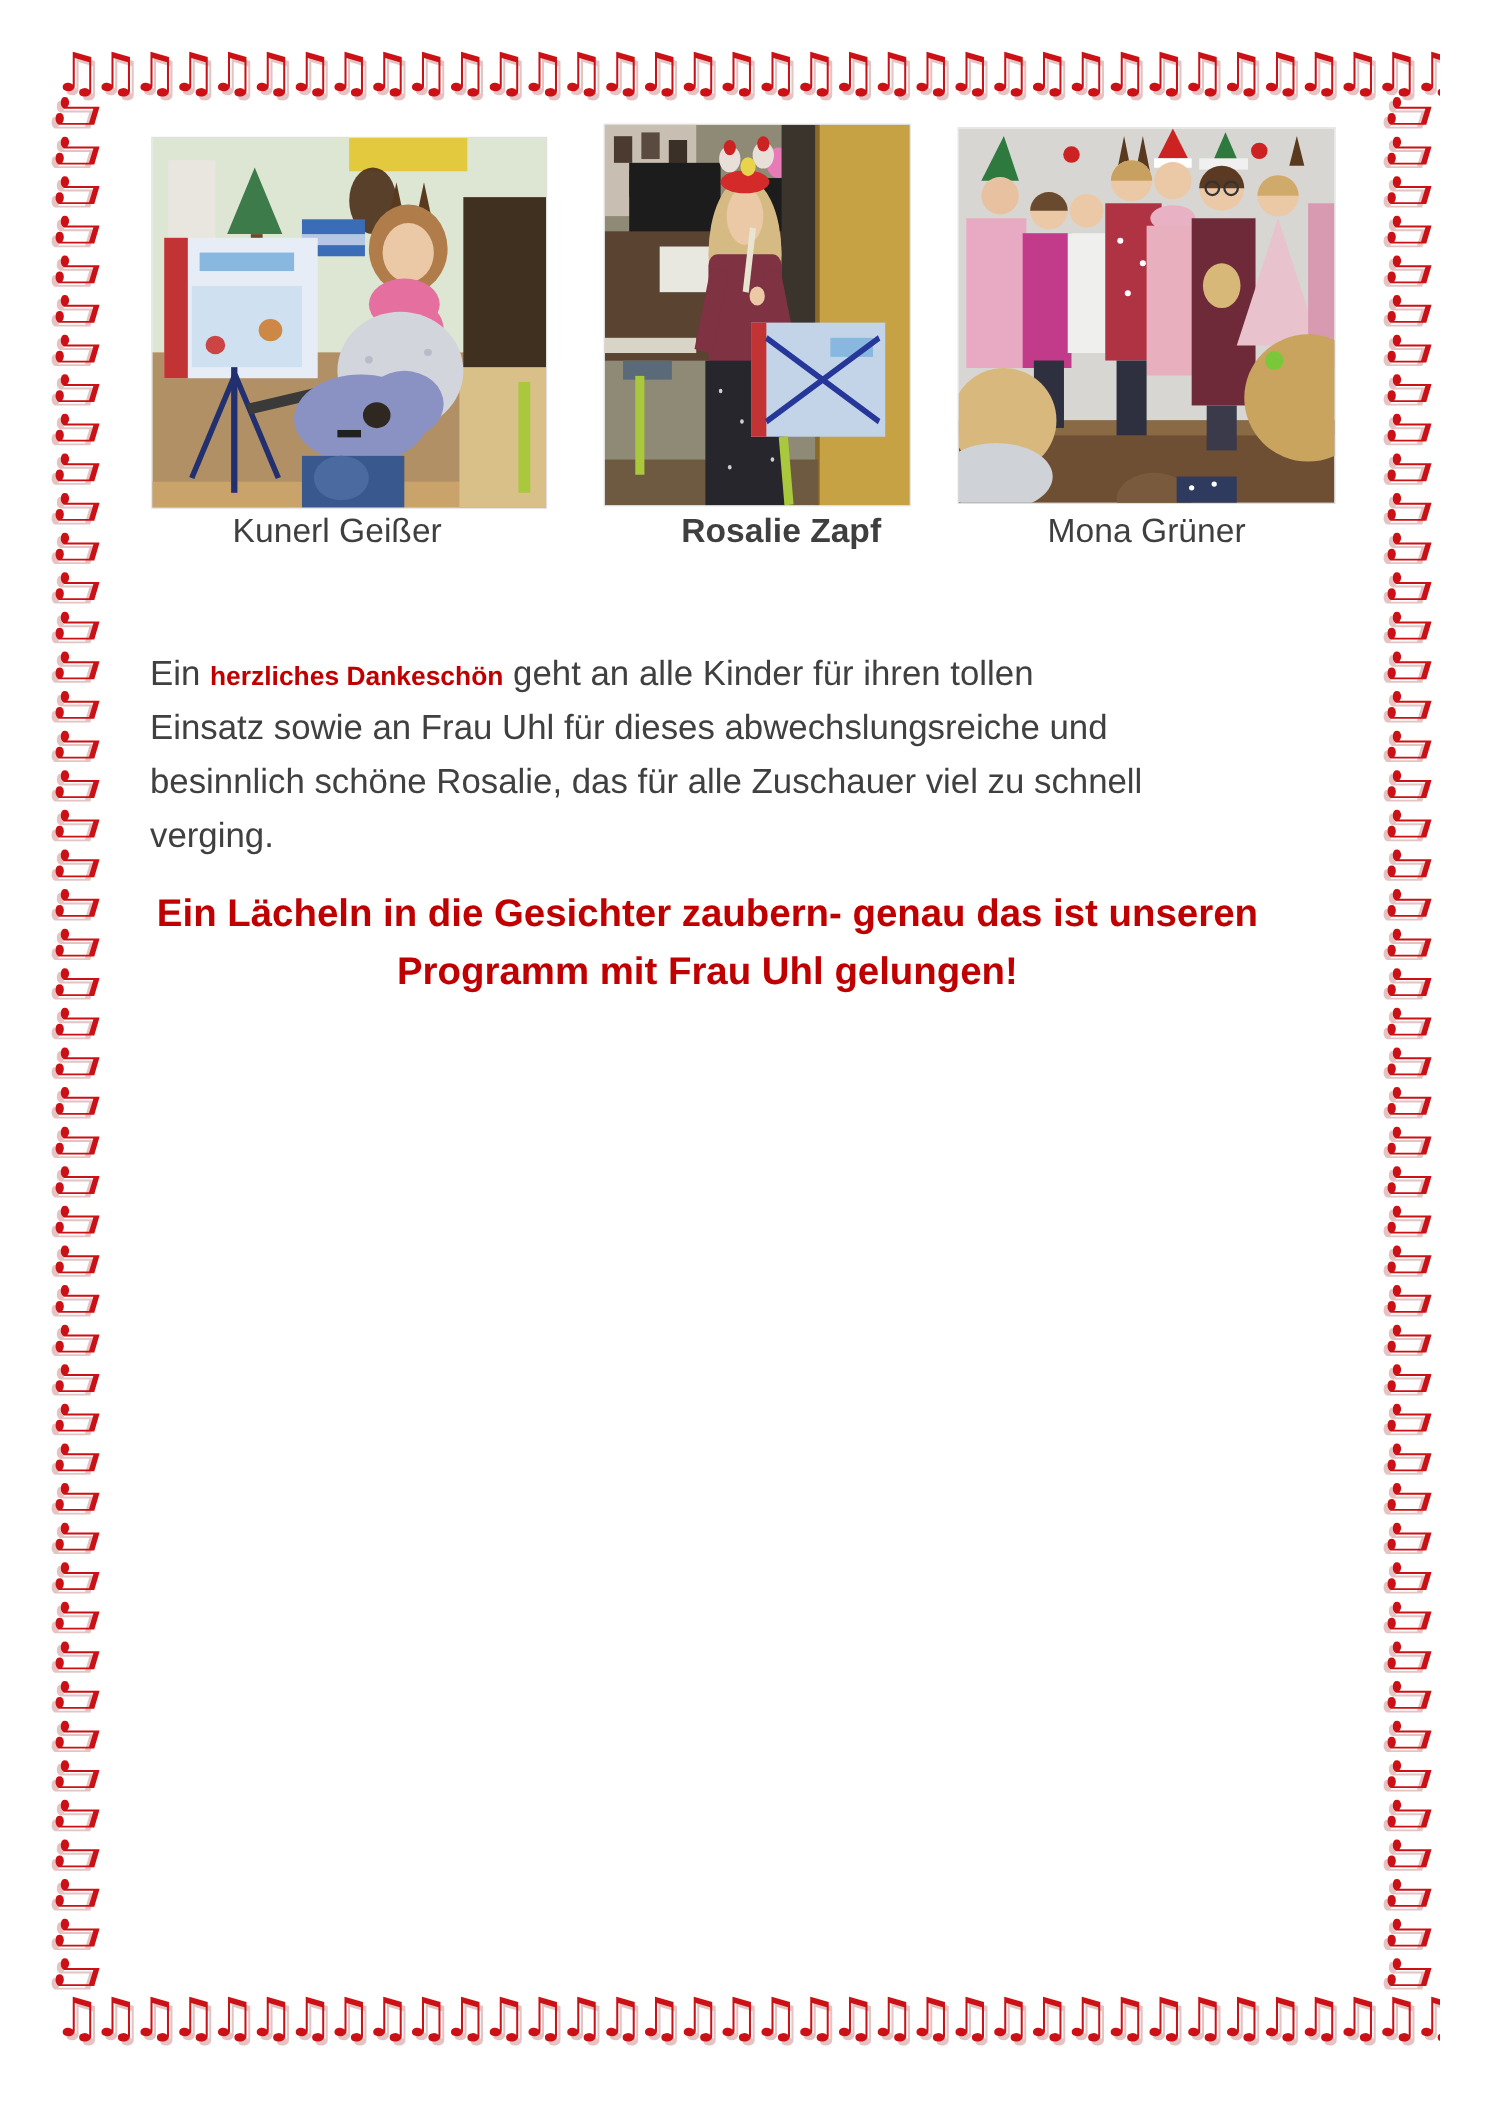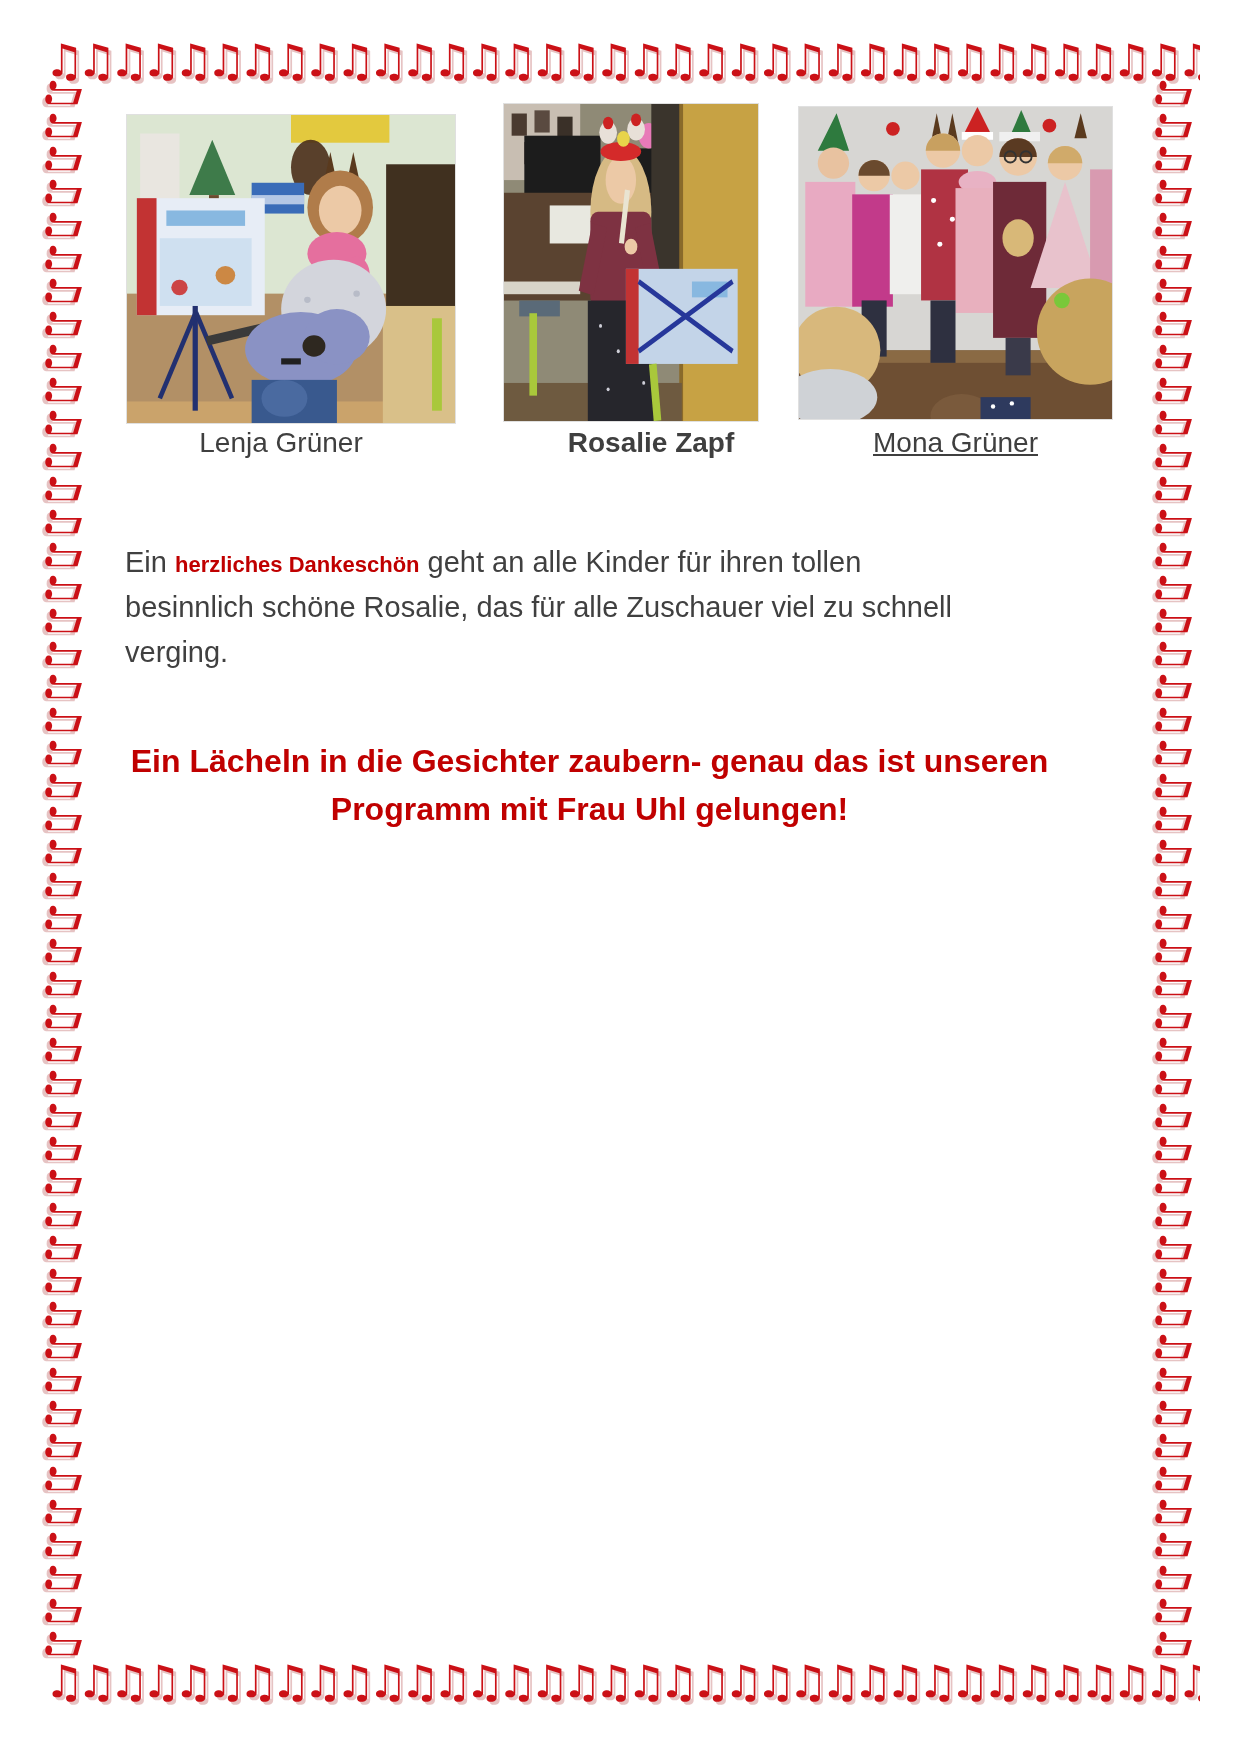--- a/index.html
+++ b/index.html
@@ -37,21 +37,21 @@
   #photo1 { left:127px; top:115px; width:328px; height:308px; }
   #photo2 { left:504px; top:104px; width:254px; height:317px; }
   #photo3 { left:799px; top:107px; width:313px; height:312px; }
 
   .caption {
     position:absolute; top:426px; height:34px; line-height:34px;
     font-size:28px; color:#3f3f3f; text-align:center; white-space:nowrap;
   }
   #caption1 { left:117px; width:328px; }
   #caption2 { left:524px; width:254px;font-weight:bold; }
-  #caption3 { left:799px; width:313px;text-decoration:underline; }
+  #caption3 { left:799px; width:313px; }
 
   
   .para {
     position:absolute; left:125px; top:540px; width:990px;
     font-size:29px; color:#404040;
   }
   .para .pline { height:45px; line-height:45px; white-space:nowrap; }
   .hl { font-size:22px; font-weight:bold; color:#c00000; }
 
   .headline {
@@ -314,26 +314,27 @@
       <ellipse cx="10" cy="93" rx="15" ry="9" fill="#cfd2d6"></ellipse>
       <ellipse cx="52" cy="99" rx="10" ry="7" fill="#7a5a3c"></ellipse>
       <rect x="58" y="93" width="16" height="7" fill="#2e3a5e"></rect>
       <circle cx="62" cy="96" r="0.7" fill="#ffffff"></circle>
       <circle cx="68" cy="95" r="0.7" fill="#ffffff"></circle>
       <circle cx="93" cy="72" r="17" fill="#c8a45e"></circle>
       <circle cx="84" cy="62" r="2.5" fill="#7ac83a"></circle>
     </svg>
   </div>
 
-  <div id="caption1" class="caption">Lenja Grüner</div>
+  <div id="caption1" class="caption">Kunerl Geißer</div>
   <div id="caption2" class="caption">Rosalie Zapf</div>
   <div id="caption3" class="caption">Mona Grüner</div>
 
   <div class="para">
     <div class="pline"><span>Ein </span><span class="hl">herzliches Dankeschön</span><span> geht an alle Kinder für ihren tollen</span></div>
+    <div class="pline">Einsatz sowie an Frau Uhl für dieses abwechslungsreiche und</div>
     <div class="pline">besinnlich schöne Rosalie, das für alle Zuschauer viel zu schnell</div>
     <div class="pline">verging.</div>
   </div>
 
   <div class="headline">
     <div class="hline">Ein Lächeln in die Gesichter zaubern- genau das ist unseren</div>
     <div class="hline">Programm mit Frau Uhl gelungen!</div>
   </div>
 
 

